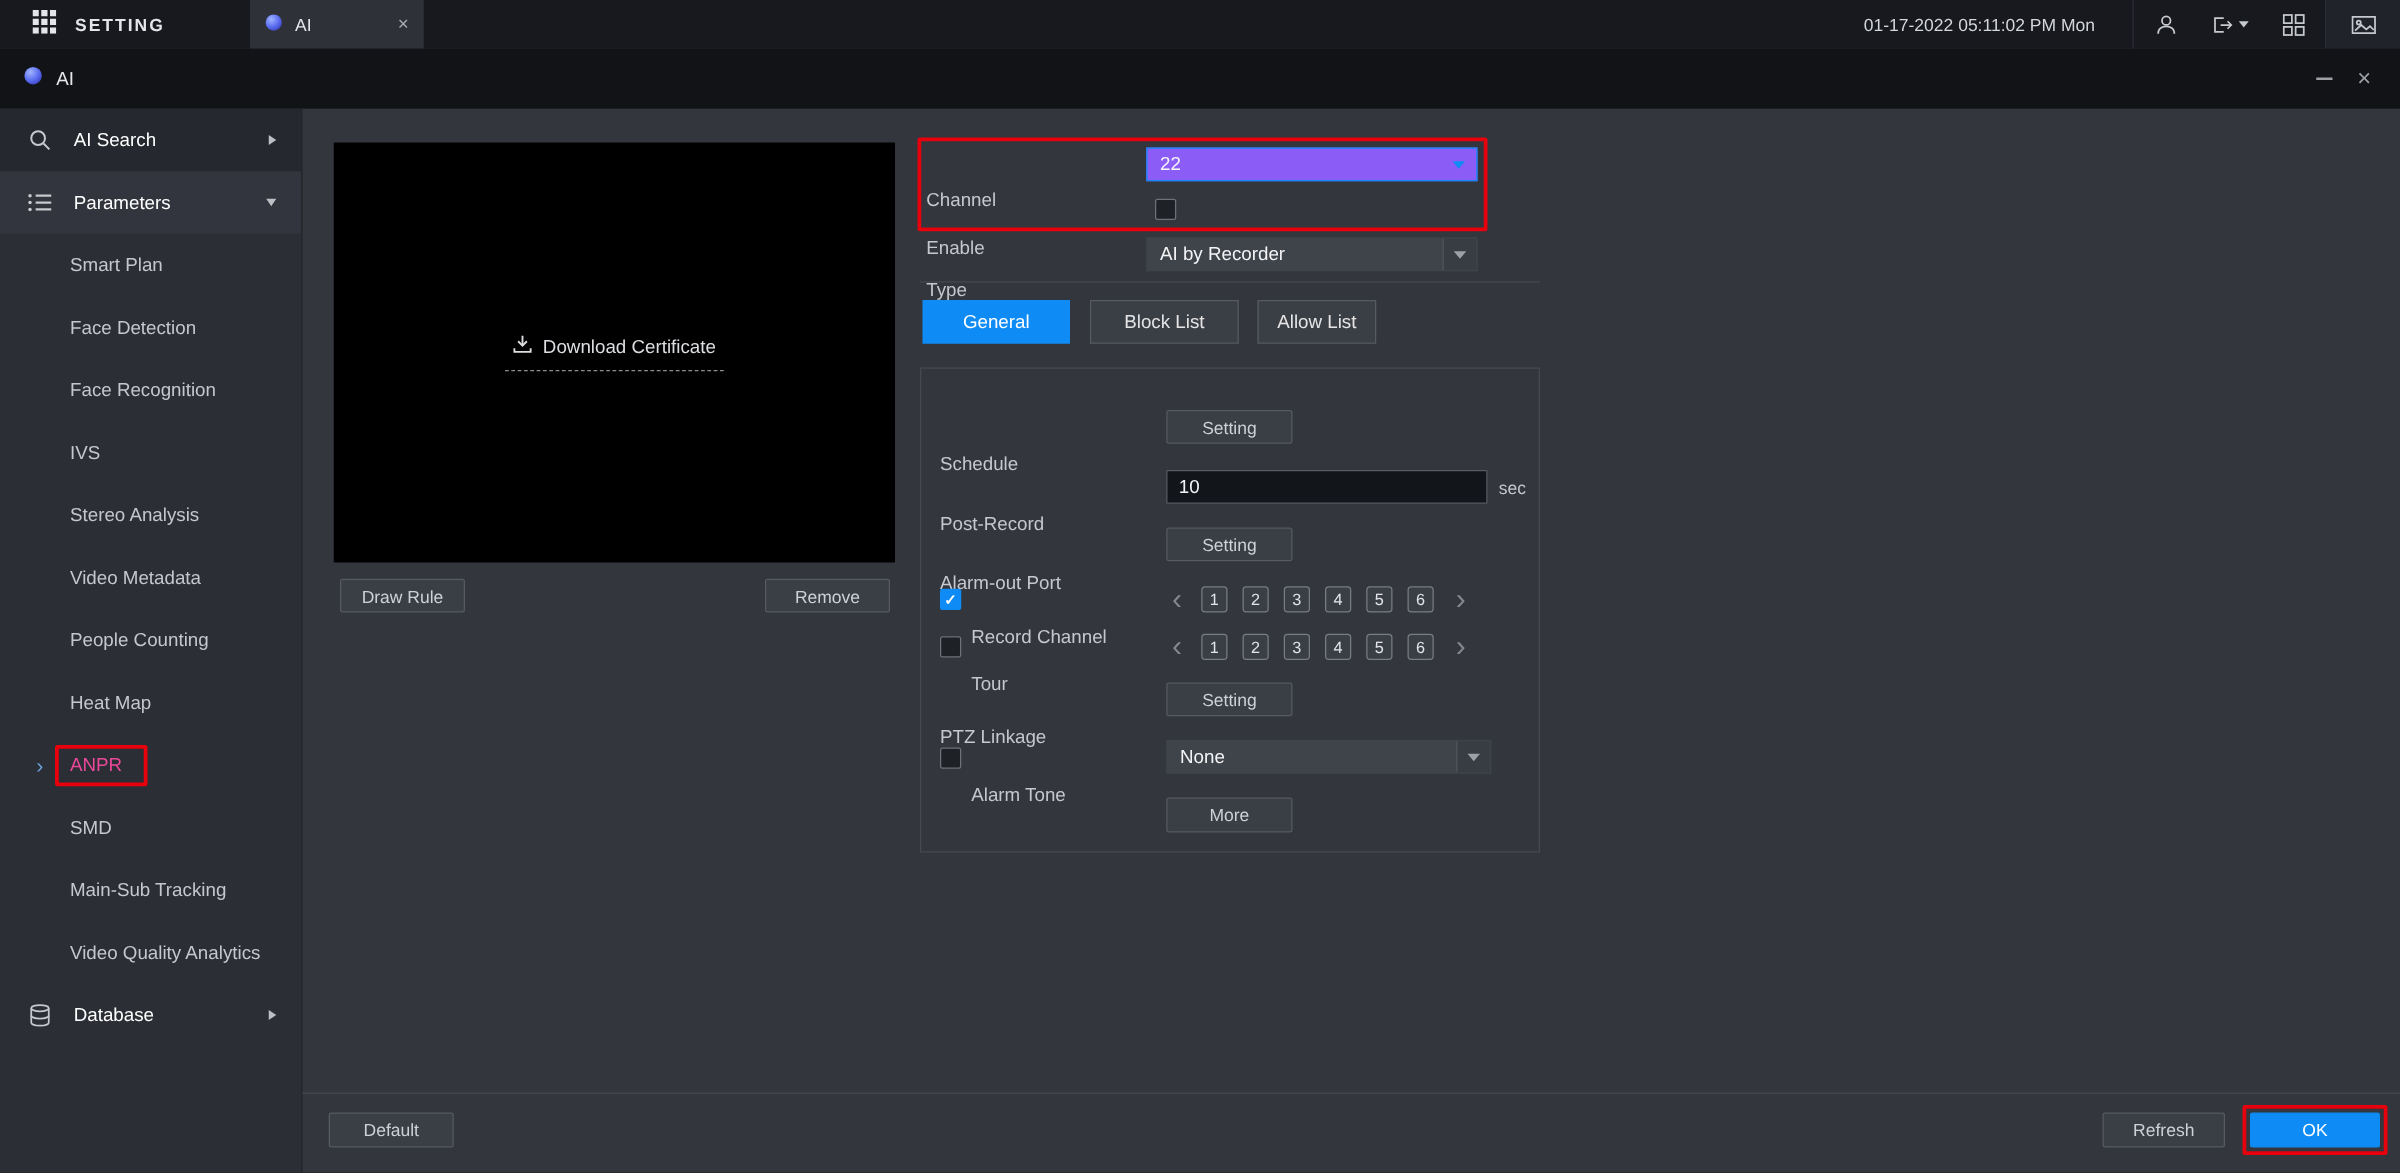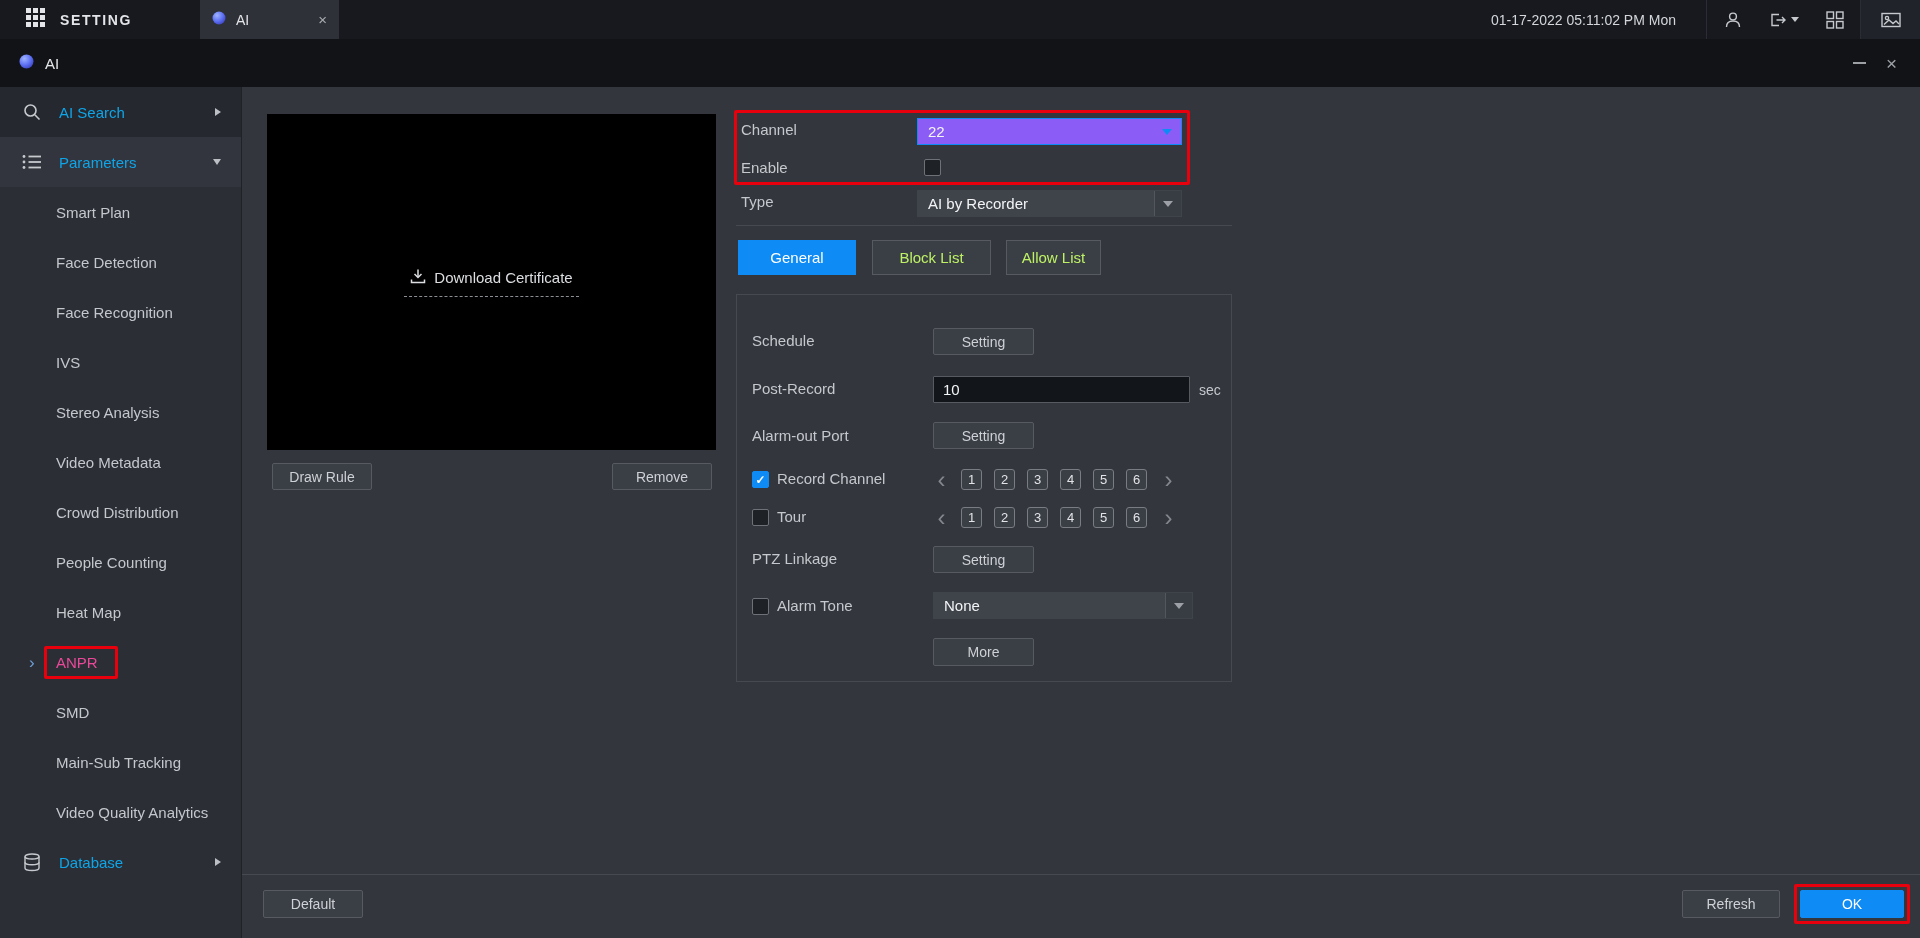--- a/index.html
+++ b/index.html
@@ -22,59 +22,59 @@
 
 
 #titlebar{position:absolute;left:0;top:39px;width:100%;height:48px;background:#111317;display:flex;align-items:center;gap:11px;padding:0 19px;}
 .win-title{font-size:15px;color:#e5e7e9;}
 .win-controls{margin-left:auto;display:flex;align-items:center;gap:20px;padding-right:4px;}
 .win-min{width:13px;height:2px;background:#9da0a5;cursor:pointer;}
 .win-close{font-size:19px;color:#9da0a5;line-height:1;cursor:pointer;}
 
 
 #sidebar{position:absolute;left:0;top:87px;width:241px;height:851px;background:#2b2e35;}
-.sb-group{height:50px;display:flex;align-items:center;gap:17px;padding:0 20px 0 22px;font-size:15px;color:#0ea5e9;cursor:pointer;}
+.sb-group{height:50px;display:flex;align-items:center;gap:17px;padding:0 20px 0 22px;font-size:15px;color:#ffffff;cursor:pointer;}
 .sb-top{background:#25282e;}
 .sb-sel{background:#32353d;}
 .sb-ic{width:20px;display:flex;justify-content:center;}
 .sb-lab{flex:1;}
 .chev-r{width:0;height:0;border-left:6px solid #bcbfc4;border-top:4px solid transparent;border-bottom:4px solid transparent;}
 .chev-d{width:0;height:0;border-top:6px solid #bcbfc4;border-left:4px solid transparent;border-right:4px solid transparent;}
 .sb-sub{height:50px;display:flex;align-items:center;padding-left:56px;font-size:15px;color:#c4c7cc;cursor:pointer;position:relative;}
 .anpr-arrow{position:absolute;left:29px;font-size:17px;color:#6d9fd8;line-height:1;}
 .anpr-lab{color:#ec4899;}
 .anpr-box{left:44px;top:9px;width:74px;height:33px;}
 
 
 #content{position:absolute;left:241px;top:87px;width:1679px;height:851px;background:#33363d;border-left:1px solid #202228;}
 
 #preview{position:absolute;left:25px;top:27px;width:449px;height:336px;background:#000;display:flex;align-items:center;justify-content:center;}
 .dl{display:flex;align-items:center;gap:8px;padding:0 6px 9px;border-bottom:1px dashed #8b8e93;color:#dcdee1;font-size:15px;cursor:pointer;}
 
 .btn{position:absolute;height:27px;background:#3a3e45;border:1px solid #575a60;border-radius:2px;color:#ced1d5;font-size:14px;display:flex;align-items:center;justify-content:center;cursor:pointer;}
 .btn-primary{background:#0e8bf5;border-color:#0e8bf5;color:#fff;}
 
-.flabel,.plabel{position:absolute;height:20px;line-height:20px;font-size:15px;color:#c5c8cc;white-space:nowrap;}
+.flabel,.plabel{position:absolute;height:20px;line-height:20px;font-size:15px;color:#c5c8cc;white-space:nowrap;margin-top:31px;}
 .sec-label{position:absolute;font-size:14px;color:#c5c8cc;height:20px;line-height:20px;}
 
 .cb{position:absolute;width:17px;height:17px;background:#1e2126;border:1px solid #6e7177;border-radius:2px;cursor:pointer;display:flex;align-items:center;justify-content:center;}
 .cb.checked{background:#0e8bf5;border-color:#0e8bf5;}
 .ck{font-style:normal;color:#fff;font-size:12px;line-height:1;font-weight:700;}
 
 .dd{position:absolute;height:27px;display:flex;align-items:center;padding:0 10px;font-size:15px;color:#f3f4f6;cursor:pointer;}
 .dd-dark{background:#8b5cf6;border:1px solid #0e8bf5;}
 .dd-gray{background:#3f434a;border:1px solid #3f434a;}
 .dd-val{white-space:nowrap;}
 .caret-blue{position:absolute;right:9px;top:10px;width:0;height:0;border-left:5px solid transparent;border-right:5px solid transparent;border-top:6px solid #0e8bf5;}
 .dd-zone{position:absolute;right:0;top:0;width:27px;height:100%;background:#383c43;border-left:1px solid #53565c;display:flex;align-items:center;justify-content:center;}
 .caret-gray{width:0;height:0;border-left:5px solid transparent;border-right:5px solid transparent;border-top:6px solid #9da0a6;}
 
 .tab{position:absolute;height:35px;font-size:15px;display:flex;align-items:center;justify-content:center;cursor:pointer;}
 .tab-active{background:#0e8bf5;color:#fff;}
-.tab-idle{background:#3a3e45;border:1px solid #575a60;color:#bef264;}
+.tab-idle{background:#3a3e45;border:1px solid #575a60;color:#e5e5e5;}
 
 #panel{position:absolute;left:494px;top:207px;width:496px;height:388px;border:1px solid #46494f;}
 
 .inp{position:absolute;background:#12151a;border:1px solid #575a60;border-radius:1px;color:#f3f4f6;font-size:15px;padding:0 9px;font-family:"Liberation Sans",sans-serif;}
 
 .chip{position:absolute;width:21px;height:21px;background:#3a3e45;border:1px solid #797c82;border-radius:3px;color:#e2e4e7;font-size:13px;display:flex;align-items:center;justify-content:center;cursor:pointer;}
 .arr{position:absolute;width:15px;height:21px;display:flex;align-items:center;justify-content:center;font-size:24px;color:#84878d;cursor:pointer;line-height:1;}
 
 .hline{position:absolute;height:1px;background:#46494f;}
 .redbox{position:absolute;border:3px solid #e8000d;border-radius:2px;pointer-events:none;z-index:5;}
@@ -214,23 +214,20 @@
     <div class="sb-sub">
         <span>IVS</span>
       </div>
     <div class="sb-sub">
         <span>Stereo Analysis</span>
       </div>
     <div class="sb-sub">
         <span>Video Metadata</span>
       </div>
     <div class="sb-sub">
-        <span>Crowd Distribution</span>
-      </div>
-    <div class="sb-sub">
         <span>People Counting</span>
       </div>
     <div class="sb-sub">
         <span>Heat Map</span>
       </div>
     <div class="sb-sub">
       <span class="anpr-arrow">›</span>
       <span class="anpr-lab">ANPR</span>
       <span class="redbox anpr-box"></span>
     </div>

